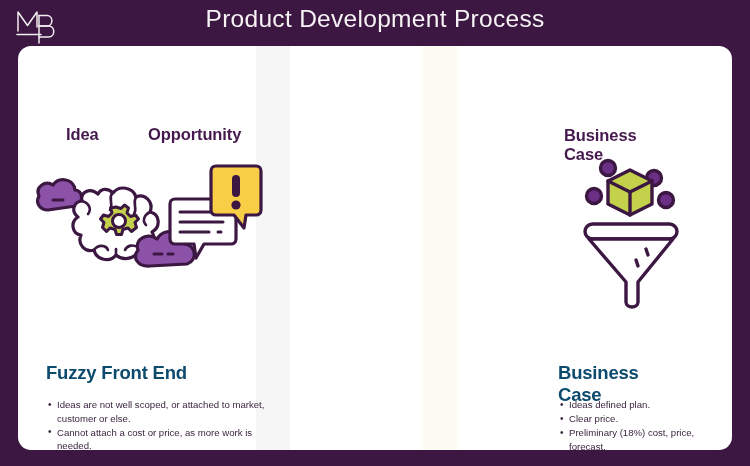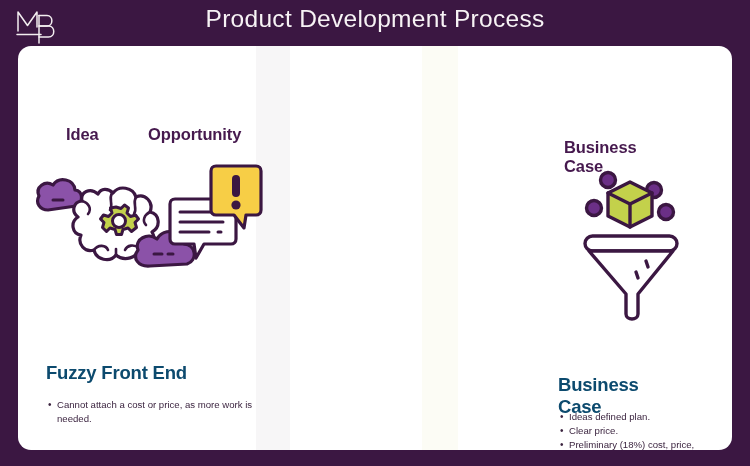--- a/index.html
+++ b/index.html
@@ -50,21 +50,21 @@
   
   .band {
     position: absolute; top: 0; height: 404px;
   }
   #band-1 { left: 238px; width: 34px; background: #F7F6F7; }
   #band-2 { left: 404px; width: 36px; background: #FCFCF5; }
 
   
   .col { position: absolute; top: 0; height: 404px; }
   #col-fuzzy  { left: 0px;   width: 240px; }
-  #col-bc     { left: 254px; width: 156px; margin-top: 12px; }
+  #col-bc     { left: 254px; width: 156px; }
   #col-dev    { left: 424px; width: 290px; }
 
   
   .phase-head {
     position: absolute;
     color: #46194E;
     font-size: 16.5px;
     font-weight: bold;
     line-height: 1.16;
     letter-spacing: -0.1px;
@@ -206,20 +206,21 @@
               <rect x="206" y="21" width="8" height="22" rx="4"></rect>
               <circle cx="210" cy="51" r="4.6"></circle>
             </g>
           </g>
         </svg>
       </div>
 
       <div class="sec-title" id="st-fuzzy">Fuzzy Front End</div>
 
       <ul class="bullets" id="bl-fuzzy">
+        <li>Ideas are not well scoped, or attached to market, customer or else.</li>
         <li>Cannot attach a cost or price, as more work is needed.</li>
       </ul>
     </div>
 
     <div class="col" id="col-bc">
 
       <div class="phase-head" id="ph-bc">Business Case</div>
 
       <div class="art" id="art-bc">
         <svg viewBox="0 0 118 160" width="118" height="160" aria-hidden="true">

